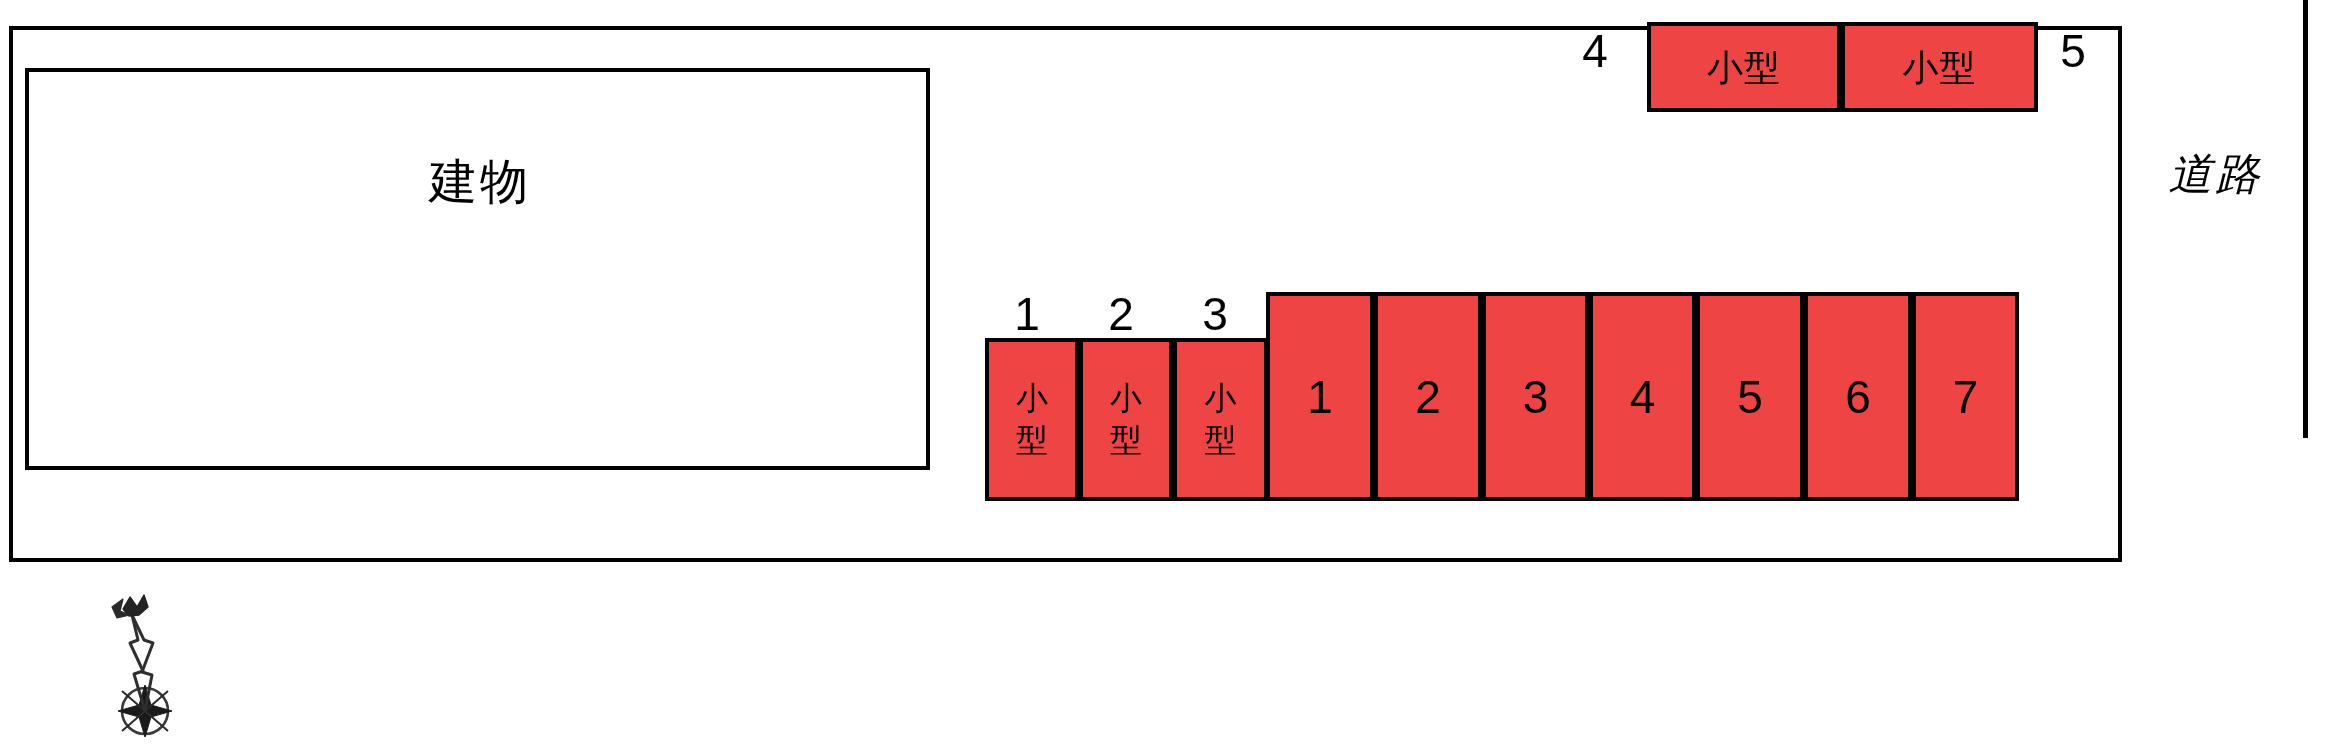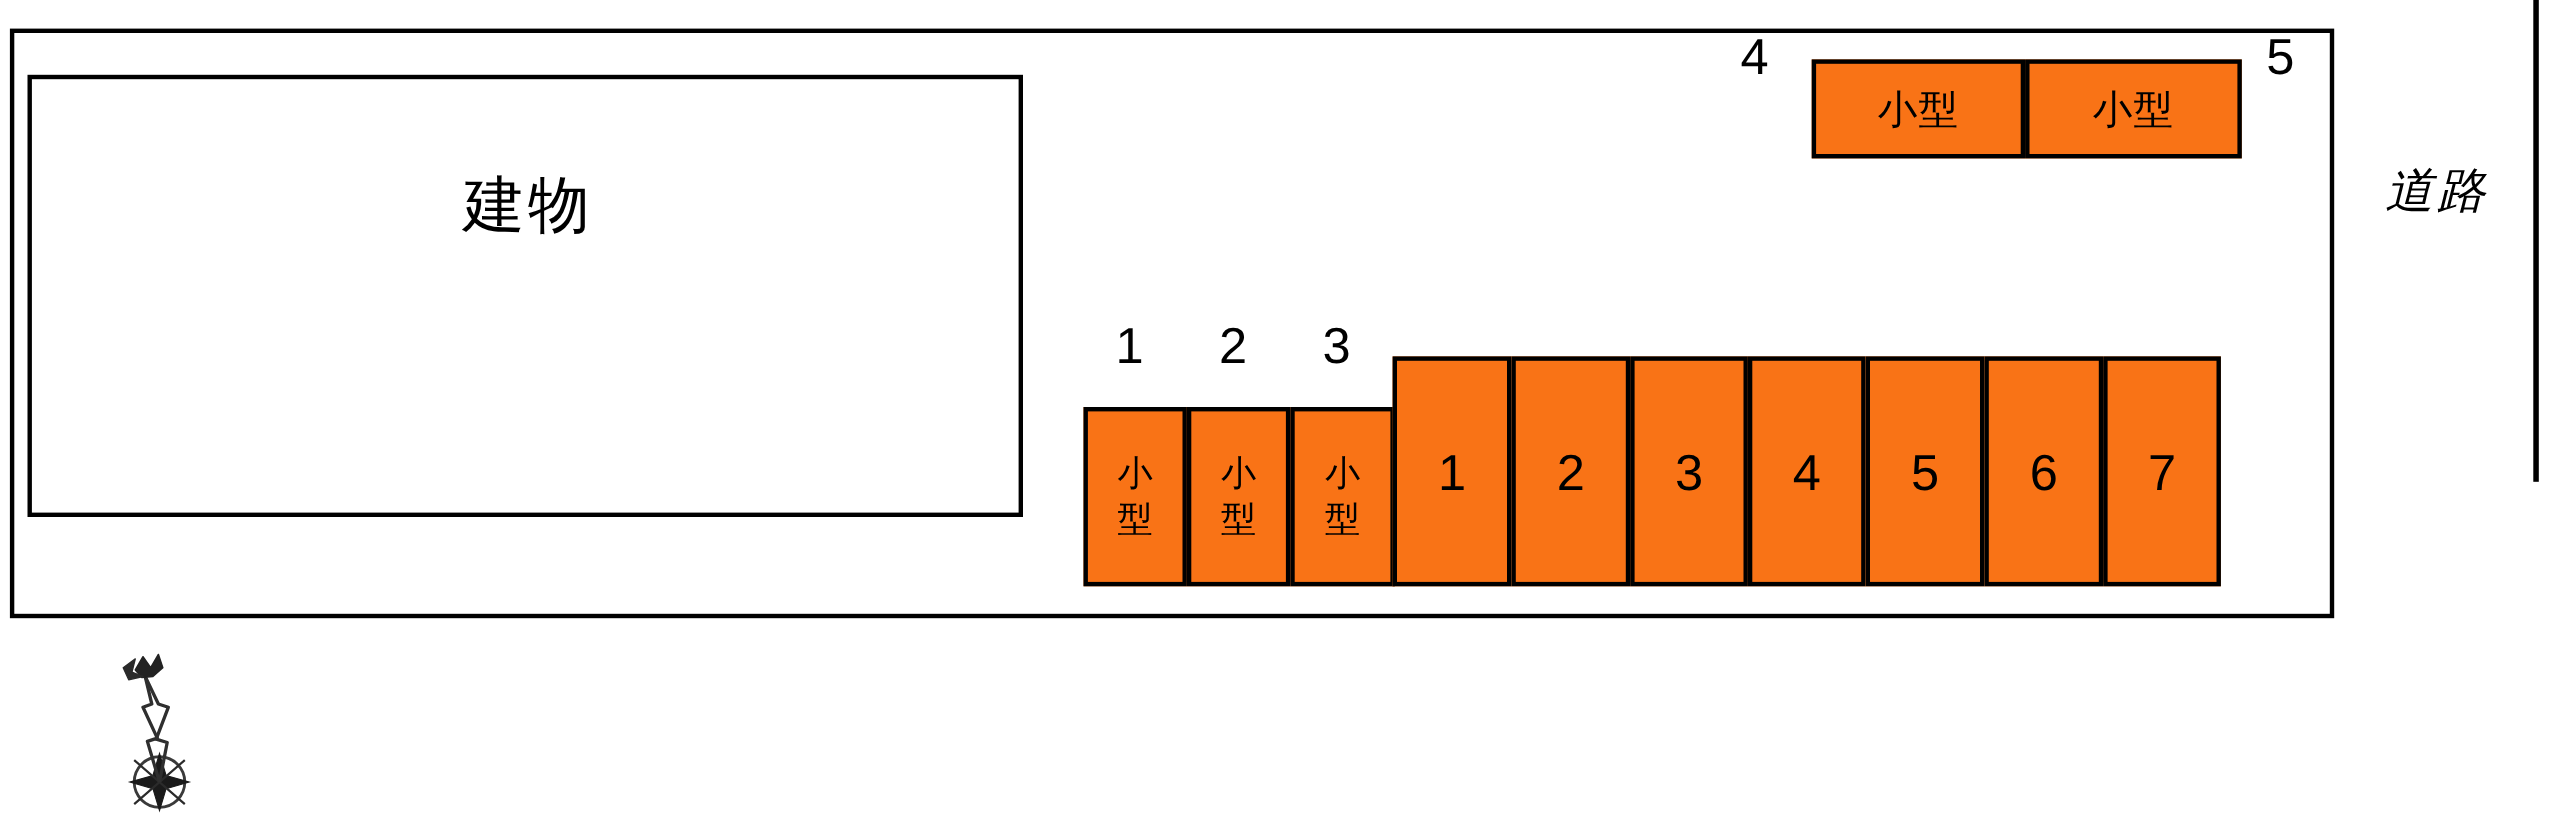--- a/index.html
+++ b/index.html
@@ -20,25 +20,24 @@
   .box {
     position: absolute;
     box-sizing: border-box;
     border: 4px solid #000000;
     background: transparent;
   }
   .cell {
     position: absolute;
     box-sizing: border-box;
     border: 4px solid #000000;
-    background: #f97316;
+    background: #ef4444;
     display: flex;
     align-items: center;
     justify-content: center;
-    margin-top: 32px;
   }
   .cell-label {
     font-size: 46px;
     color: #000000;
     line-height: 1;
     user-select: none;
   }
   .cell-label.kanji {
     font-size: 36px;
     line-height: 1.25;
@@ -59,21 +58,21 @@
     text-align: center;
     user-select: none;
   }
   .text-label {
     position: absolute;
     color: #000000;
     line-height: 1;
     user-select: none;
   }
   #building-label {
-    font-size: 56px;
+    font-size: 48px;
     letter-spacing: 3px;
   }
   #road-label {
     font-size: 44px;
     letter-spacing: 3px;
   }
   #road-line {
     position: absolute;
     background: #000000;
   }

